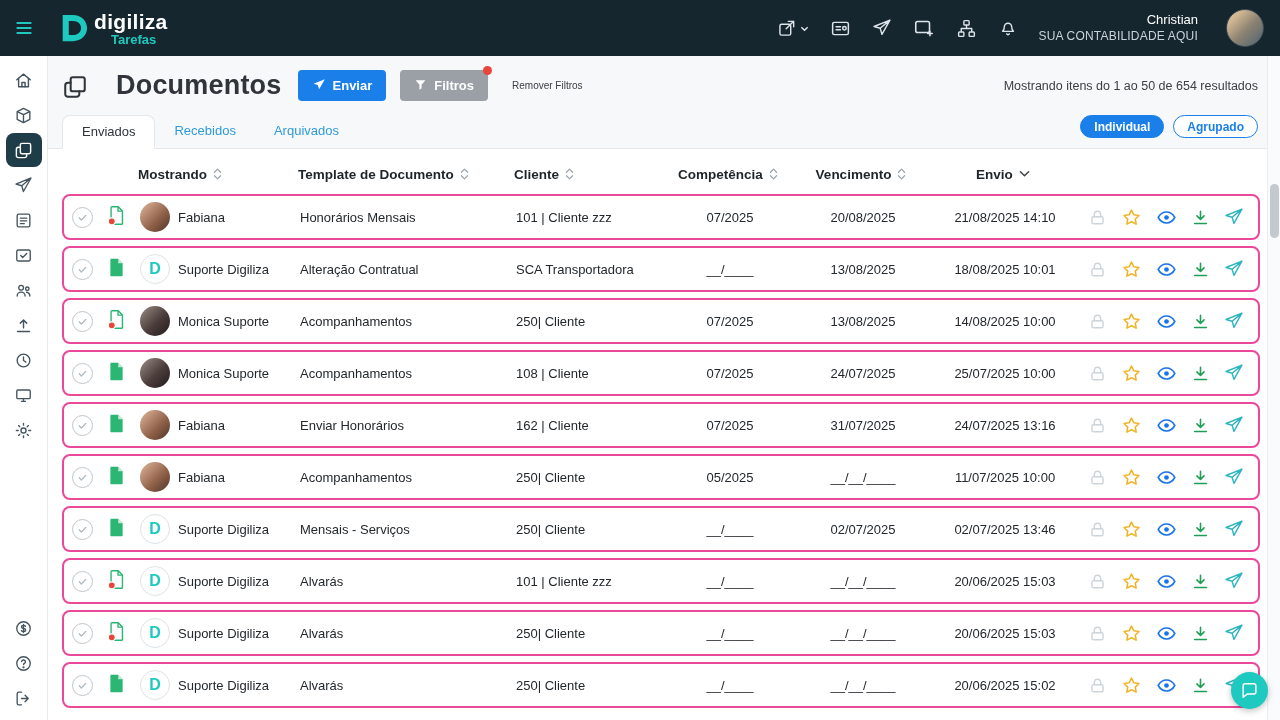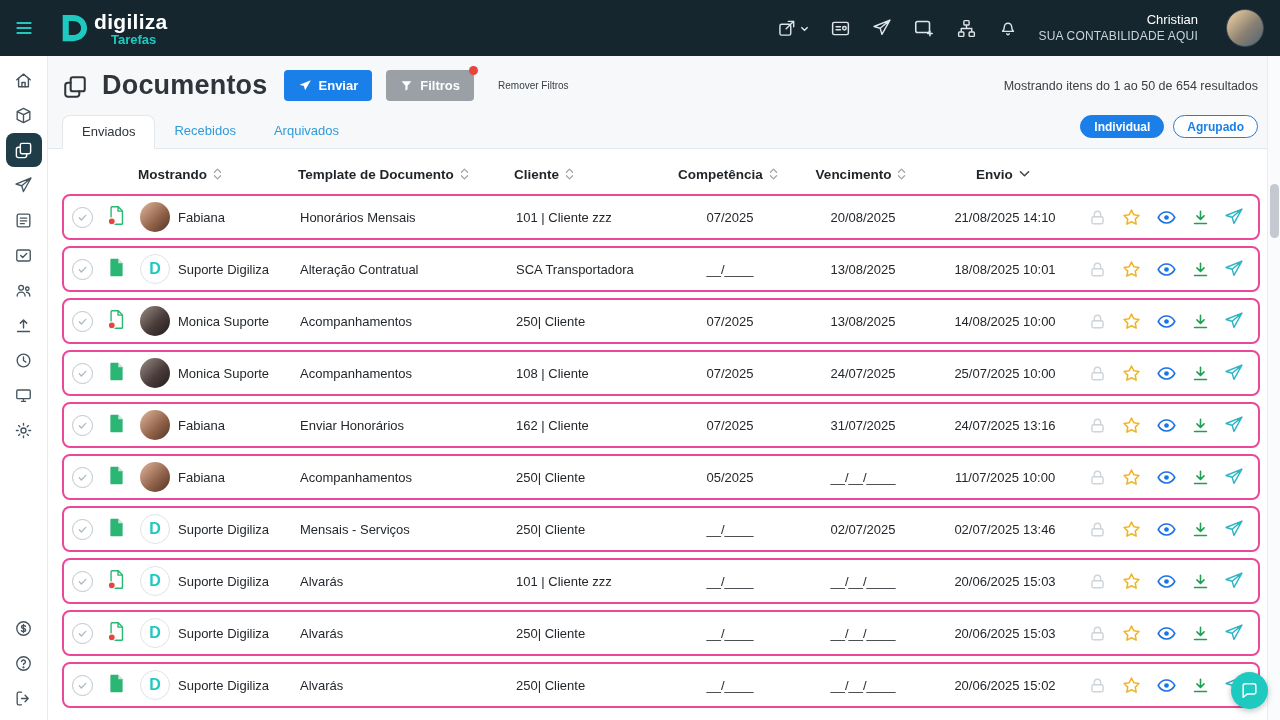--- a/index.html
+++ b/index.html
@@ -26,22 +26,22 @@
   
   .sidebar{position:absolute;left:0;top:56px;width:48px;height:664px;background:#fff;border-right:1px solid #e8ebee;display:flex;flex-direction:column;align-items:center;padding:7px 0 4px;z-index:20}
   .side-item{width:36px;height:34px;min-height:34px;display:flex;align-items:center;justify-content:center;color:#45545e;border-radius:8px;margin-bottom:1px;cursor:pointer}
   .side-item.active{background:#1e3d49;color:#fff}
   .side-bottom{margin-top:auto;display:flex;flex-direction:column;align-items:center}
 
   
   .main{position:absolute;left:48px;top:56px;width:1232px;height:664px;display:flex;flex-direction:column;background:#f7f8fa}
   .page-head{display:flex;align-items:center;padding:14px 22px 8px 14px}
   .title-ic{color:#2f353a;margin-top:2px}
-  .page-title{font-size:27px;font-weight:600;color:#2f353a;margin-left:14px;letter-spacing:.2px}
-  .btn{display:inline-flex;align-items:center;gap:7px;border:none;border-radius:4px;font-size:13px;font-weight:600;font-family:inherit;cursor:pointer;padding:8px 14px;color:#fff}
+  .page-title{font-size:27px;font-weight:600;color:#2f353a;margin-left:28px;letter-spacing:.2px}
+  .btn{display:inline-flex;gap:7px;border:none;border-radius:4px;font-size:13px;font-weight:600;font-family:inherit;cursor:pointer;padding:8px 14px;color:#fff}
   .btn-send{background:var(--primary-blue,#1a7fe8);margin-left:16px}
   .btn-filters{background:#9aa0a6;margin-left:14px;position:relative}
   .dot-red{position:absolute;top:-4px;right:-4px;width:9px;height:9px;border-radius:50%;background:var(--alert-red,#e8453c)}
   .link-remove{margin-left:24px;font-size:10px;color:#3a4045;cursor:pointer}
   .results{margin-left:auto;font-size:12.5px;color:#3c4043}
 
   
   .tabbar{display:flex;align-items:flex-start;padding:6px 22px 0 14px;border-bottom:1px solid #e4e8eb}
   .tab{font-size:13px;padding:8px 19px 9px;cursor:pointer}
   .tab.active{background:#fff;border:1px solid #e4e8eb;border-bottom:1px solid #fff;border-radius:8px 8px 0 0;margin-bottom:-1px;color:#2f353a}

